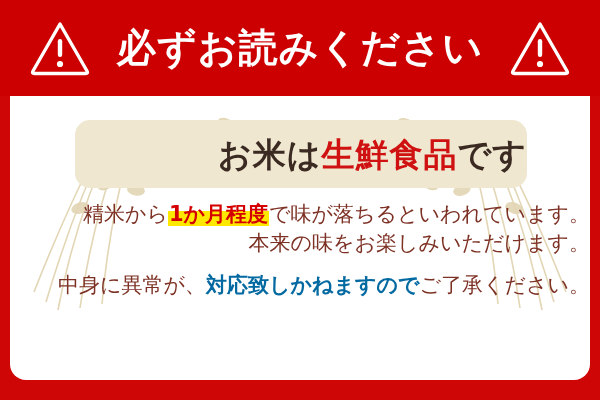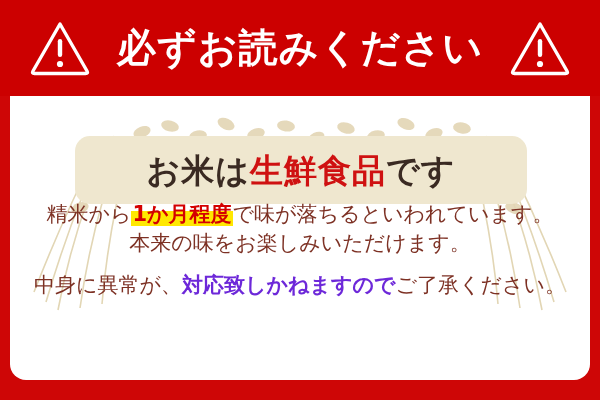--- a/index.html
+++ b/index.html
@@ -69,68 +69,68 @@
     top: 0;
     width: 580px;
     height: 284px;
     pointer-events: none;
   }
 
   
   .headline-box {
     position: absolute;
     left: 65px;
-    top: 40px;
+    top: 24px;
     width: 452px;
     height: 68px;
     background: #efe7cf;
     border-radius: 15px;
     display: flex;
     align-items: center;
-    justify-content: center;
+    justify-content: flex-end;
     box-sizing: border-box;
   }
   .headline-text {
     font-size: 33px;
     font-weight: 700;
     color: #3a2a22;
     letter-spacing: 1px;
     line-height: 1;
     white-space: nowrap;
   }
   .headline-text .hl-red {
     color: #cf1111;
   }
 
   
   .body-block {
     position: absolute;
     left: 0;
     top: 104px;
     width: 580px;
-    text-align: center;
+    text-align: right;
   }
   .body-line {
     color: #7d3124;
     font-size: 21px;
     line-height: 29px;
     white-space: nowrap;
     letter-spacing: 0px;
   }
   .para-gap {
     height: 13px;
   }
   .mark {
     background: linear-gradient(to top, #ffe800 0%, #ffe800 62%, rgba(255,232,0,0) 62%);
     color: #d40000;
     font-weight: 700;
     padding: 0 1px;
   }
   .red-strong {
-    color: #6d28d9;
+    color: #0369a1;
     font-weight: 700;
   }
 </style>
 </head>
 <body>
 
 <div class="notice-card">
 
   <div class="header-band">
     <svg class="warn-icon" viewBox="0 0 62 56">

